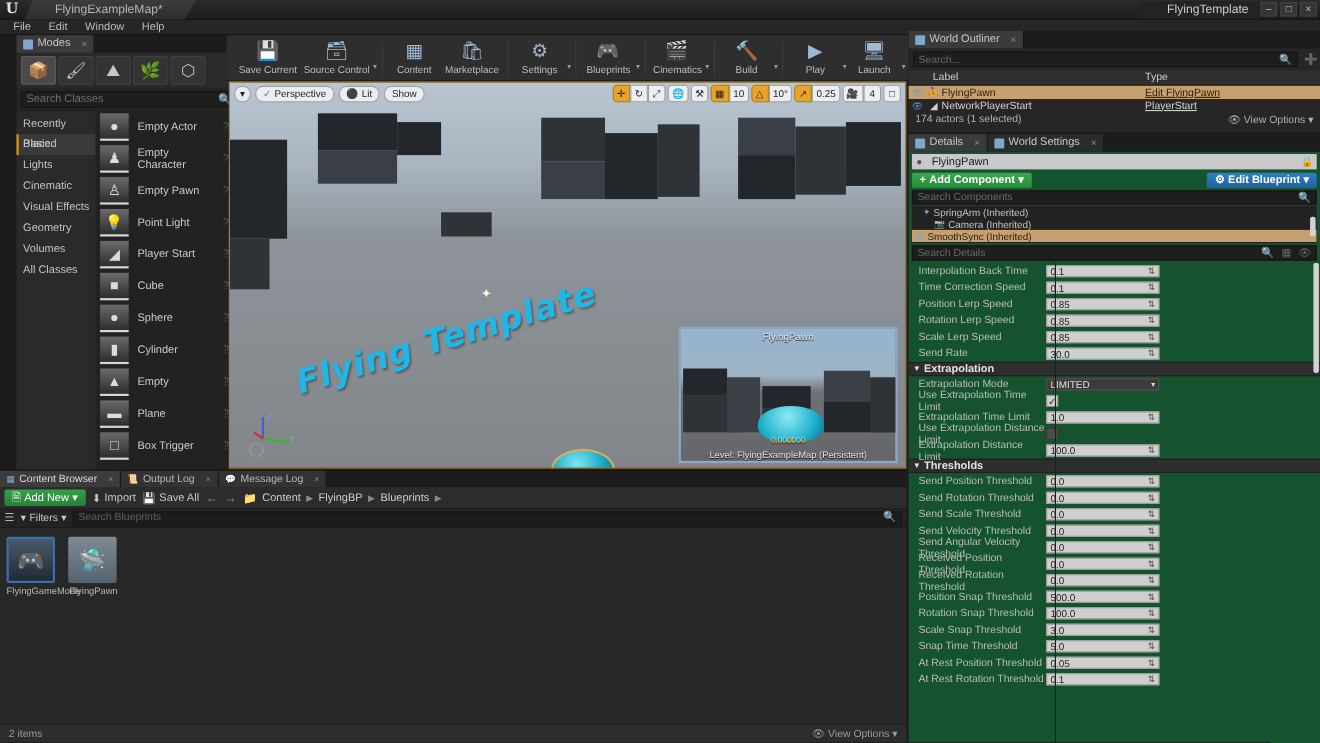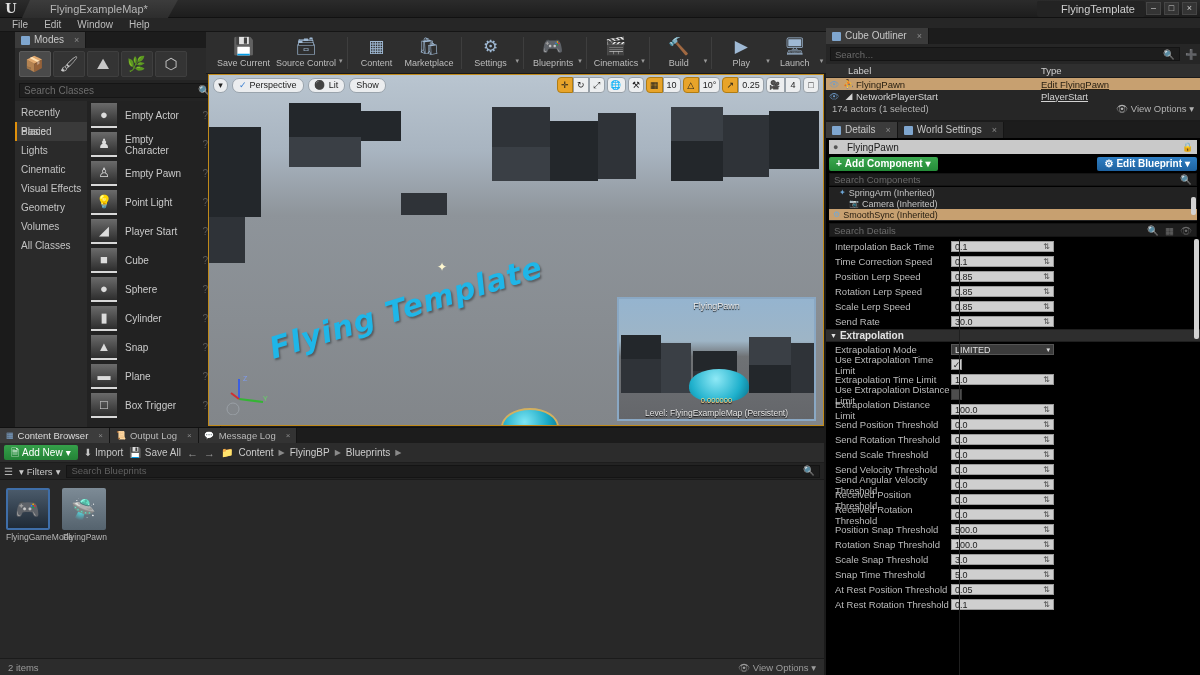--- a/index.html
+++ b/index.html
@@ -266,21 +266,21 @@
   .ol-row .lbl { width: 185px; }
   .ol-row .typ { flex: 1; color: inherit; text-decoration: underline; }
   .ol-foot {
     height: 13px; display: flex; align-items: center; justify-content: space-between;
     padding: 0 6px; font-size: 9.5px; color: #b2b2b2;
   }
 
   
   .details {
     position: absolute; left: 826px; top: 122px; width: 374px; height: 553px;
-    background: #000000;
+    background: #14532d;
   }
   .det-name {
     height: 14px; margin: 2px 3px; background: #c9c9c9; color: #1a1a1a;
     font-size: 10px; display: flex; align-items: center; padding-left: 18px;
     position: relative;
   }
   .det-btnrow { display: flex; justify-content: space-between; padding: 1px 3px 2px; }
   .btn-add {
     background: linear-gradient(#3ba84f,#248c38); color: #fff; font-size: 10px;
     height: 14px; line-height: 14px; padding: 0 7px; border-radius: 2px;
@@ -432,21 +432,21 @@
             <div class="asset-label">Sphere</div>
             <div class="asset-help">?</div>
           </div>
           <div class="asset-row">
             <div class="asset-thumb">▮</div>
             <div class="asset-label">Cylinder</div>
             <div class="asset-help">?</div>
           </div>
           <div class="asset-row">
             <div class="asset-thumb">▲</div>
-            <div class="asset-label">Snap</div>
+            <div class="asset-label">Empty</div>
             <div class="asset-help">?</div>
           </div>
           <div class="asset-row">
             <div class="asset-thumb">▬</div>
             <div class="asset-label">Plane</div>
             <div class="asset-help">?</div>
           </div>
           <div class="asset-row">
             <div class="asset-thumb">□</div>
             <div class="asset-label">Box Trigger</div>
@@ -675,21 +675,21 @@
         <span>View Options</span>
         <span>▾</span>
       </span>
     </div>
   </div>
 
   <div class="outliner">
     <div class="panel-tabrow">
       <div class="panel-tab">
         <span class="tabicon"></span>
-        <span>Cube Outliner</span>
+        <span>World Outliner</span>
         <span class="tabx">×</span>
       </div>
     </div>
     <div style="display:flex;align-items:center;">
       <div class="ol-search" style="flex:1">
         <span>Search...</span>
         <span>🔍</span>
       </div>
       <span style="width:16px;text-align:center;color:#4f8ecc;font-size:10px;">➕</span>
     </div>
@@ -853,20 +853,24 @@
           <span class="pname">Use Extrapolation Distance Limit</span>
           <span class="chk off"></span>
         </div>
         <div class="prop">
           <span class="pname">Extrapolation Distance Limit</span>
           <span class="pval">
             <span>100.0</span>
             <span class="spin">⇅</span>
           </span>
         </div>
+        <div class="sec-head">
+          <span style="font-size:7px">▼</span>
+          <span>Thresholds</span>
+        </div>
         <div class="prop">
           <span class="pname">Send Position Threshold</span>
           <span class="pval">
             <span>0.0</span>
             <span class="spin">⇅</span>
           </span>
         </div>
         <div class="prop">
           <span class="pname">Send Rotation Threshold</span>
           <span class="pval">

